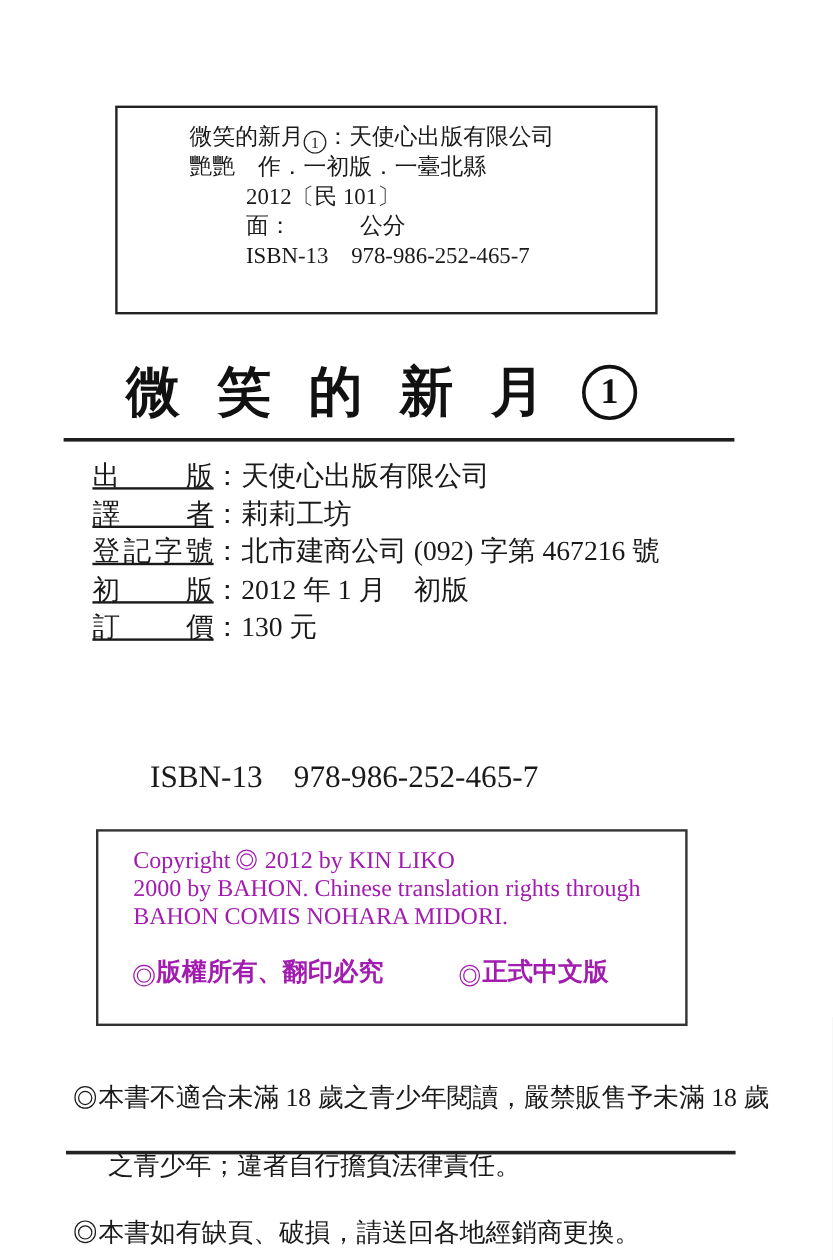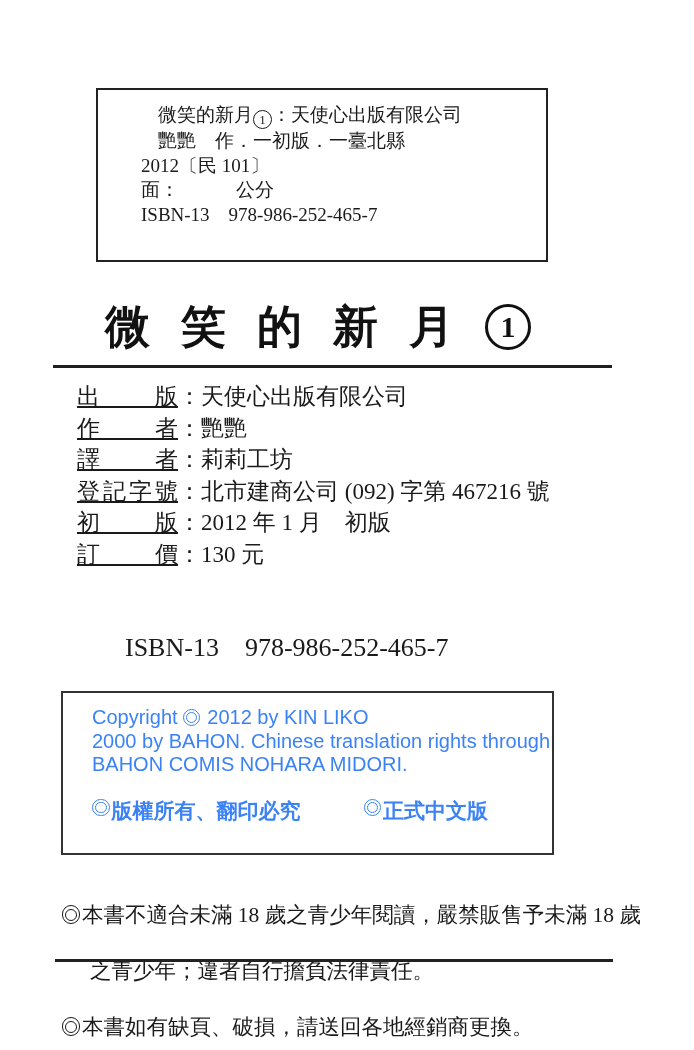--- a/index.html
+++ b/index.html
@@ -9,21 +9,21 @@
     font-family:"Liberation Serif","DejaVu Serif",serif;
   }
   
   .cip-box{
     position:absolute;left:96px;top:88px;width:452px;height:174px;
     box-sizing:border-box;border:2px solid #222;
     padding-top:13px;font-size:19px;line-height:24.5px;
   }
   .cip-line{white-space:pre;}
   .cip-indent-a{padding-left:60px;}
-  .cip-indent-b{padding-left:43px;}
+  .cip-indent-b{padding-left:107px;}
   
   .circ-sm{
     display:inline-flex;align-items:center;justify-content:center;
     box-sizing:border-box;width:19px;height:19px;border:1.5px solid #1a1a1a;
     border-radius:50%;font-size:13px;line-height:1;vertical-align:-3px;
   }
   .circ-lg{
     display:inline-flex;align-items:center;justify-content:center;
     box-sizing:border-box;width:46px;height:46px;border:3px solid #111;
     border-radius:50%;font-size:30px;font-weight:700;flex:0 0 auto;
@@ -40,29 +40,29 @@
   .pub-list{position:absolute;left:77px;top:381px;font-size:23px;}
   .pub-row{line-height:31.5px;white-space:pre;}
   .pub-label{
     display:inline-block;width:101px;
     text-align:justify;text-align-last:justify;text-justify:inter-character;text-decoration:underline;
   }
   
   .isbn-line{position:absolute;left:125px;top:633px;font-size:26px;white-space:pre;}
   
   .copy-box{
-    position:absolute;left:61px;top:691px;width:493px;height:164px;
+    position:absolute;left:80px;top:691px;width:493px;height:164px;
     box-sizing:border-box;border:2px solid #333;
     padding:13px 10px 0 29px;
-    font-family:Liberation Sans, sans-serif;
-    font-size:20px;line-height:23.5px;color:#3b82f6;
+    font-family:Liberation Serif, serif;
+    font-size:20px;line-height:23.5px;color:#a21caf;
   }
   .copy-line{white-space:pre;}
   .stamps-row{display:flex;margin-top:22px;font-weight:700;font-size:21px;}
-  .stamp{display:flex;align-items:flex-start;white-space:pre;}
+  .stamp{display:flex;align-items:flex-end;white-space:pre;}
   .stamp-right{margin-left:63px;}
   
   .bullseye{
     display:inline-block;box-sizing:border-box;width:0.85em;height:0.85em;
     border:0.065em solid currentColor;border-radius:50%;
     position:relative;vertical-align:-0.08em;margin-right:0.08em;flex:0 0 auto;
   }
   .bullseye::after{
     content:"";position:absolute;inset:0.1em;
     border:0.065em solid currentColor;border-radius:50%;
@@ -87,21 +87,20 @@
   </div>
 
   <div class="main-title">
     <span class="title-chars">微笑的新月</span>
     <span class="circ-lg">1</span>
   </div>
   <div class="title-rule"></div>
 
   <div class="pub-list">
     <div class="pub-row"><span class="pub-label">出版</span><span>：</span><span>天使心出版有限公司</span></div>
-    <div class="pub-row"><span class="pub-label">作者</span><span>：</span><span>艷艷</span></div>
     <div class="pub-row"><span class="pub-label">譯者</span><span>：</span><span>莉莉工坊</span></div>
     <div class="pub-row"><span class="pub-label">登記字號</span><span>：</span><span>北市建商公司 (092) 字第 467216 號</span></div>
     <div class="pub-row"><span class="pub-label">初版</span><span>：</span><span>2012 年 1 月　初版</span></div>
     <div class="pub-row"><span class="pub-label">訂價</span><span>：</span><span>130 元</span></div>
   </div>
 
   <div class="isbn-line">ISBN-13  978-986-252-465-7</div>
 
   <div class="copy-box">
     <div class="copy-line"><span>Copyright </span><span class="bullseye"></span><span> 2012 by KIN LIKO</span></div>

